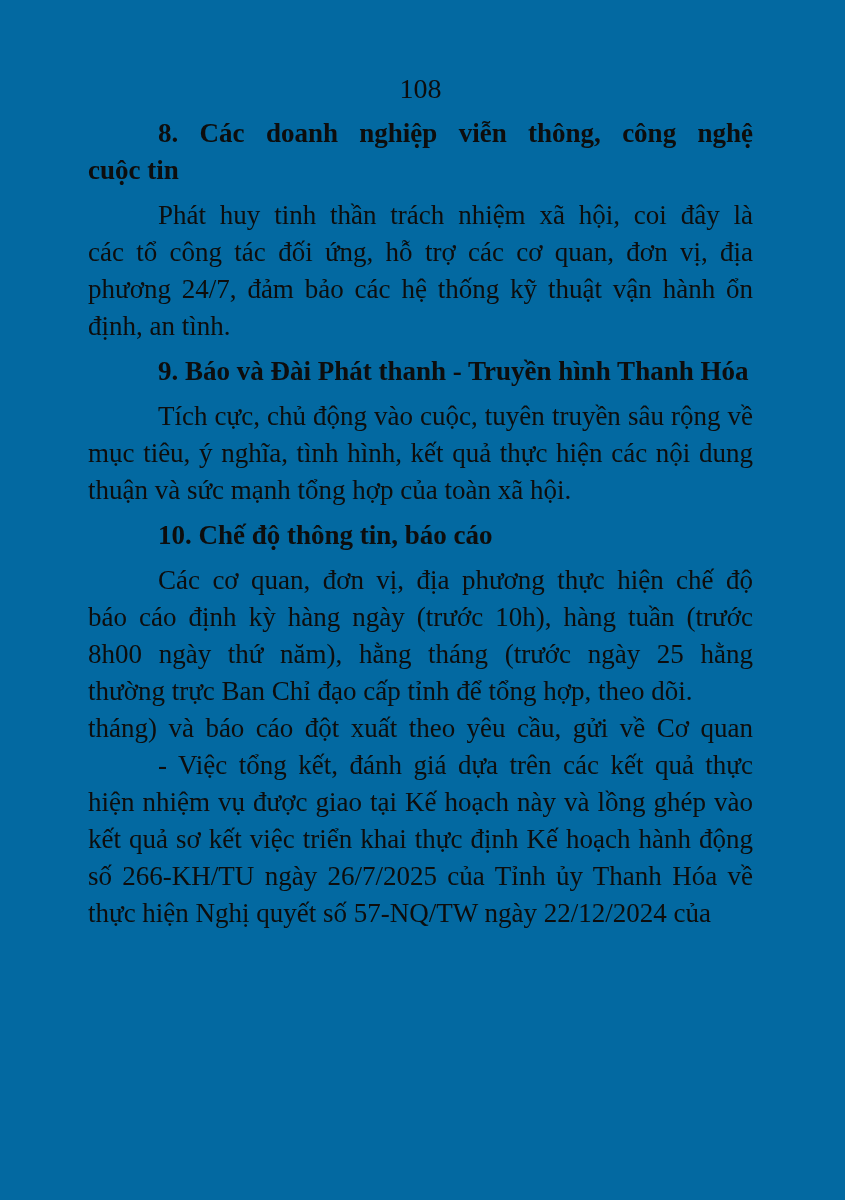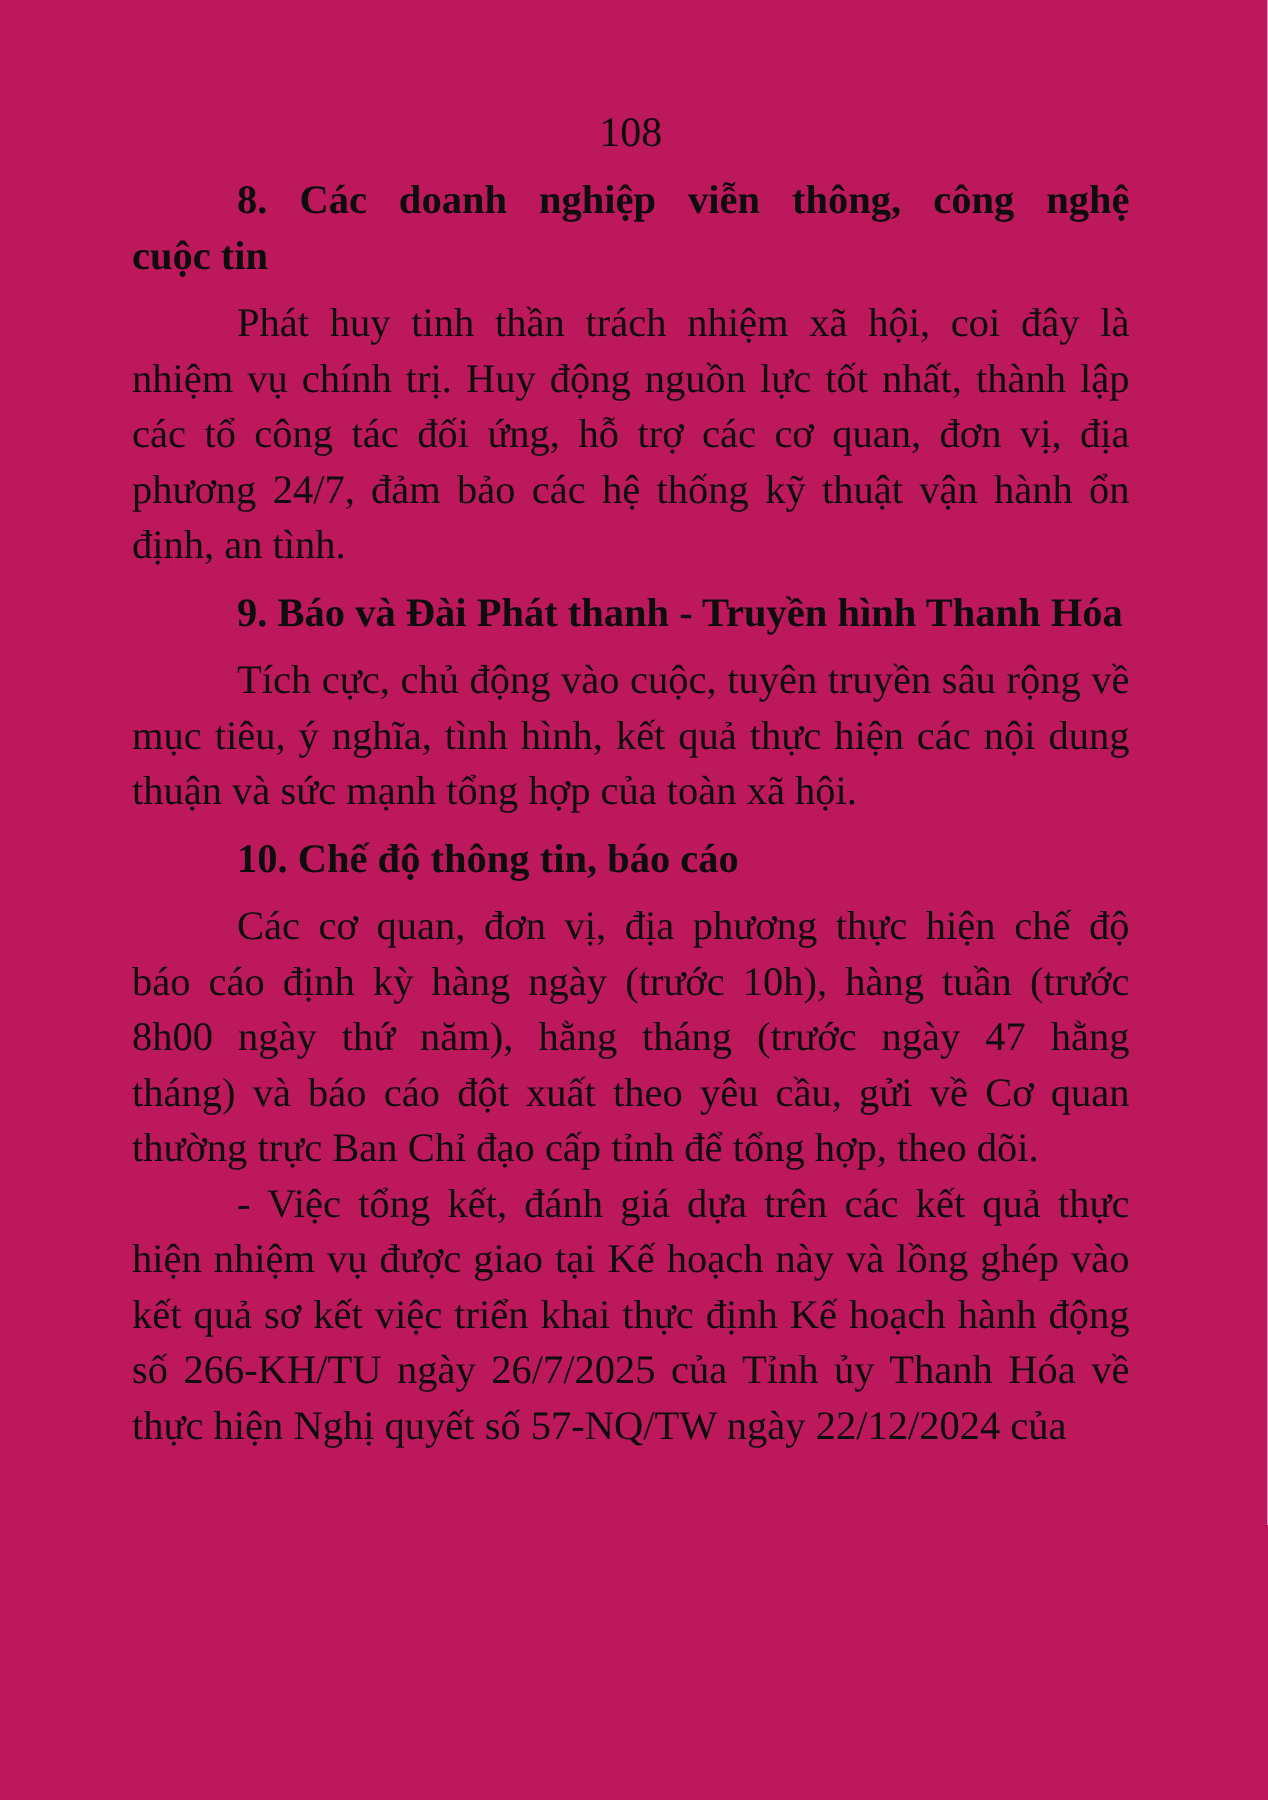--- a/index.html
+++ b/index.html
@@ -5,21 +5,21 @@
   html, body {
     margin: 0;
     padding: 0;
     background: #ffffff;
   }
   .page {
     position: relative;
     width: 845px;
     height: 1200px;
     margin: 0;
-    background: #be185d;
+    background: #0369a1;
     color: #0d0d0d;
     font-family: "Liberation Serif", "DejaVu Serif", serif;
     font-size: 27px;
     line-height: 37px;
     box-sizing: border-box;
     padding: 70px 92px 0 88px;
     overflow: hidden;
   }
   .page-number {
     height: 37px;
@@ -52,42 +52,41 @@
 
 <div class="page">
   <div class="page-number">108</div>
   <div>
       <div class="block heading">
         <div class="line first">8. Các doanh nghiệp viễn thông, công nghệ</div>
         <div class="line last">cuộc tin</div>
       </div>
       <div class="block paragraph">
         <div class="line first">Phát huy tinh thần trách nhiệm xã hội, coi đây là</div>
-        <div class="line">nhiệm vụ chính trị. Huy động nguồn lực tốt nhất, thành lập</div>
         <div class="line">các tổ công tác đối ứng, hỗ trợ các cơ quan, đơn vị, địa</div>
         <div class="line">phương 24/7, đảm bảo các hệ thống kỹ thuật vận hành ổn</div>
         <div class="line last">định, an tình.</div>
       </div>
       <div class="block heading">
         <div class="line first last">9. Báo và Đài Phát thanh - Truyền hình Thanh Hóa</div>
       </div>
       <div class="block paragraph">
         <div class="line first">Tích cực, chủ động vào cuộc, tuyên truyền sâu rộng về</div>
         <div class="line">mục tiêu, ý nghĩa, tình hình, kết quả thực hiện các nội dung</div>
         <div class="line last">thuận và sức mạnh tổng hợp của toàn xã hội.</div>
       </div>
       <div class="block heading">
         <div class="line first last">10. Chế độ thông tin, báo cáo</div>
       </div>
       <div class="block paragraph">
         <div class="line first">Các cơ quan, đơn vị, địa phương thực hiện chế độ</div>
         <div class="line">báo cáo định kỳ hàng ngày (trước 10h), hàng tuần (trước</div>
-        <div class="line">8h00 ngày thứ năm), hằng tháng (trước ngày 47 hằng</div>
+        <div class="line">8h00 ngày thứ năm), hằng tháng (trước ngày 25 hằng</div>
+        <div class="line last">thường trực Ban Chỉ đạo cấp tỉnh để tổng hợp, theo dõi.</div>
         <div class="line">tháng) và báo cáo đột xuất theo yêu cầu, gửi về Cơ quan</div>
-        <div class="line last">thường trực Ban Chỉ đạo cấp tỉnh để tổng hợp, theo dõi.</div>
       </div>
       <div class="block paragraph">
         <div class="line first">- Việc tổng kết, đánh giá dựa trên các kết quả thực</div>
         <div class="line">hiện nhiệm vụ được giao tại Kế hoạch này và lồng ghép vào</div>
         <div class="line">kết quả sơ kết việc triển khai thực định Kế hoạch hành động</div>
         <div class="line">số 266-KH/TU ngày 26/7/2025 của Tỉnh ủy Thanh Hóa về</div>
         <div class="line last">thực hiện Nghị quyết số 57-NQ/TW ngày 22/12/2024 của</div>
       </div>
     </div>
 </div>

